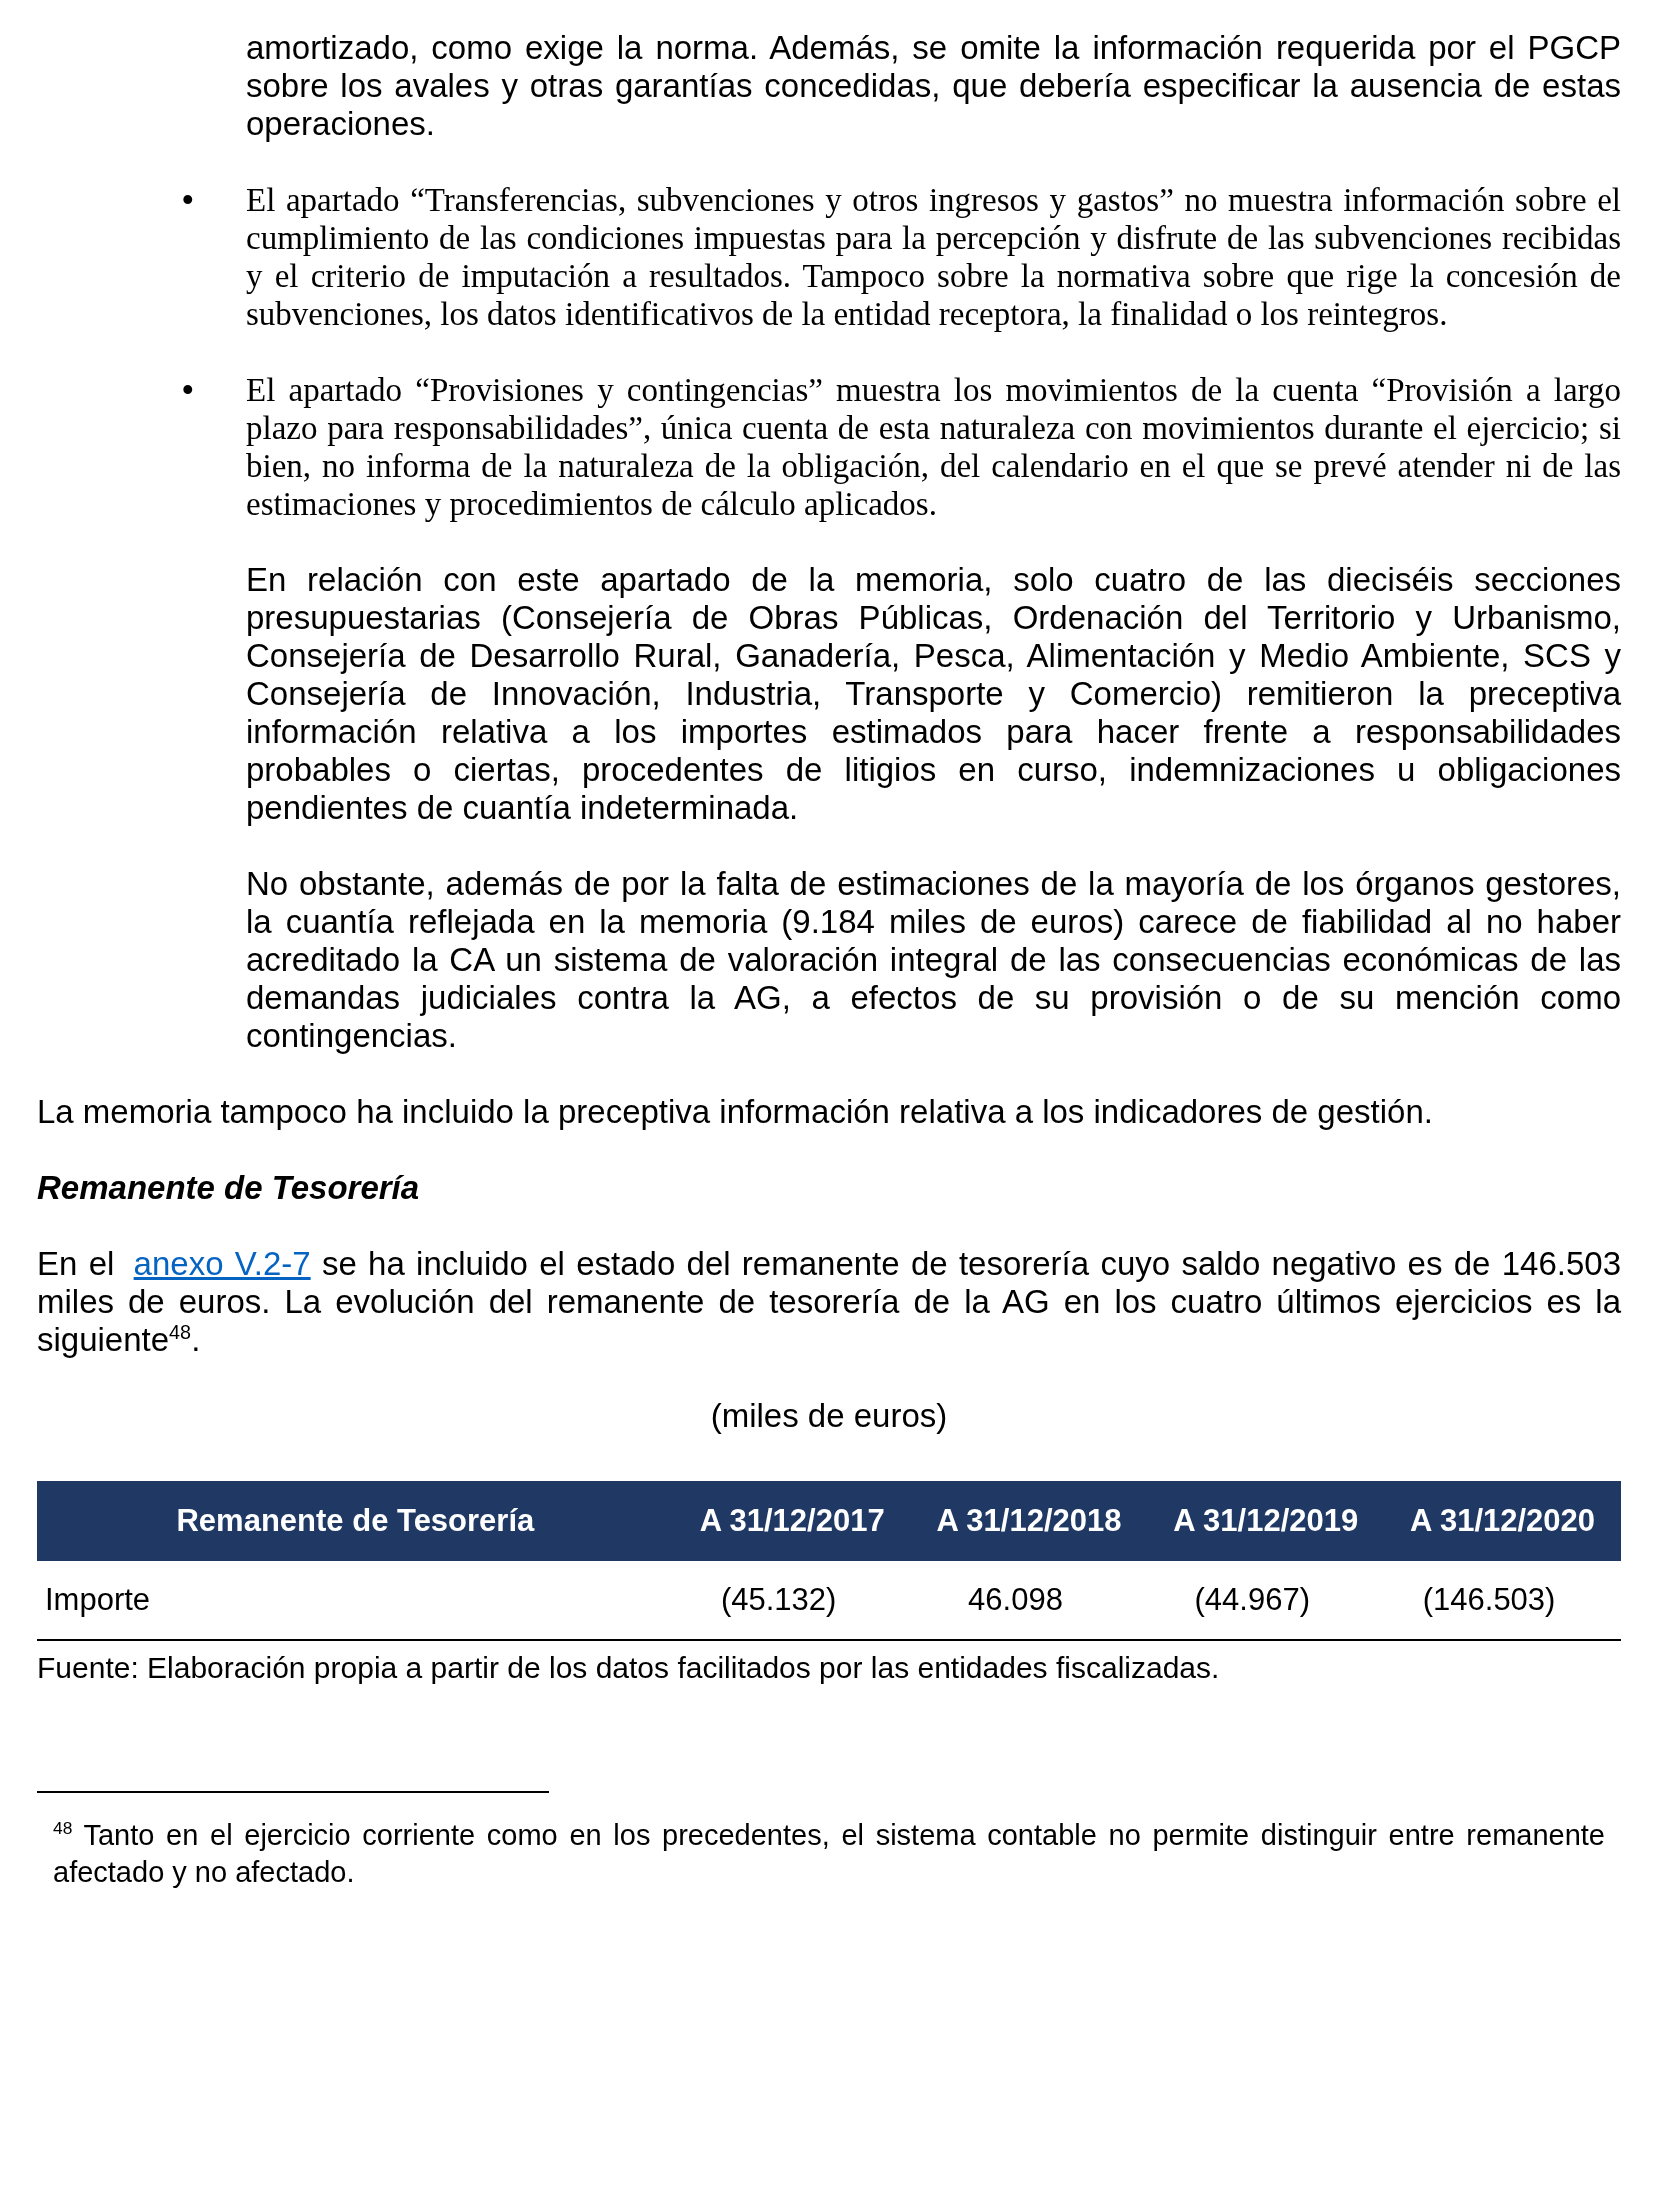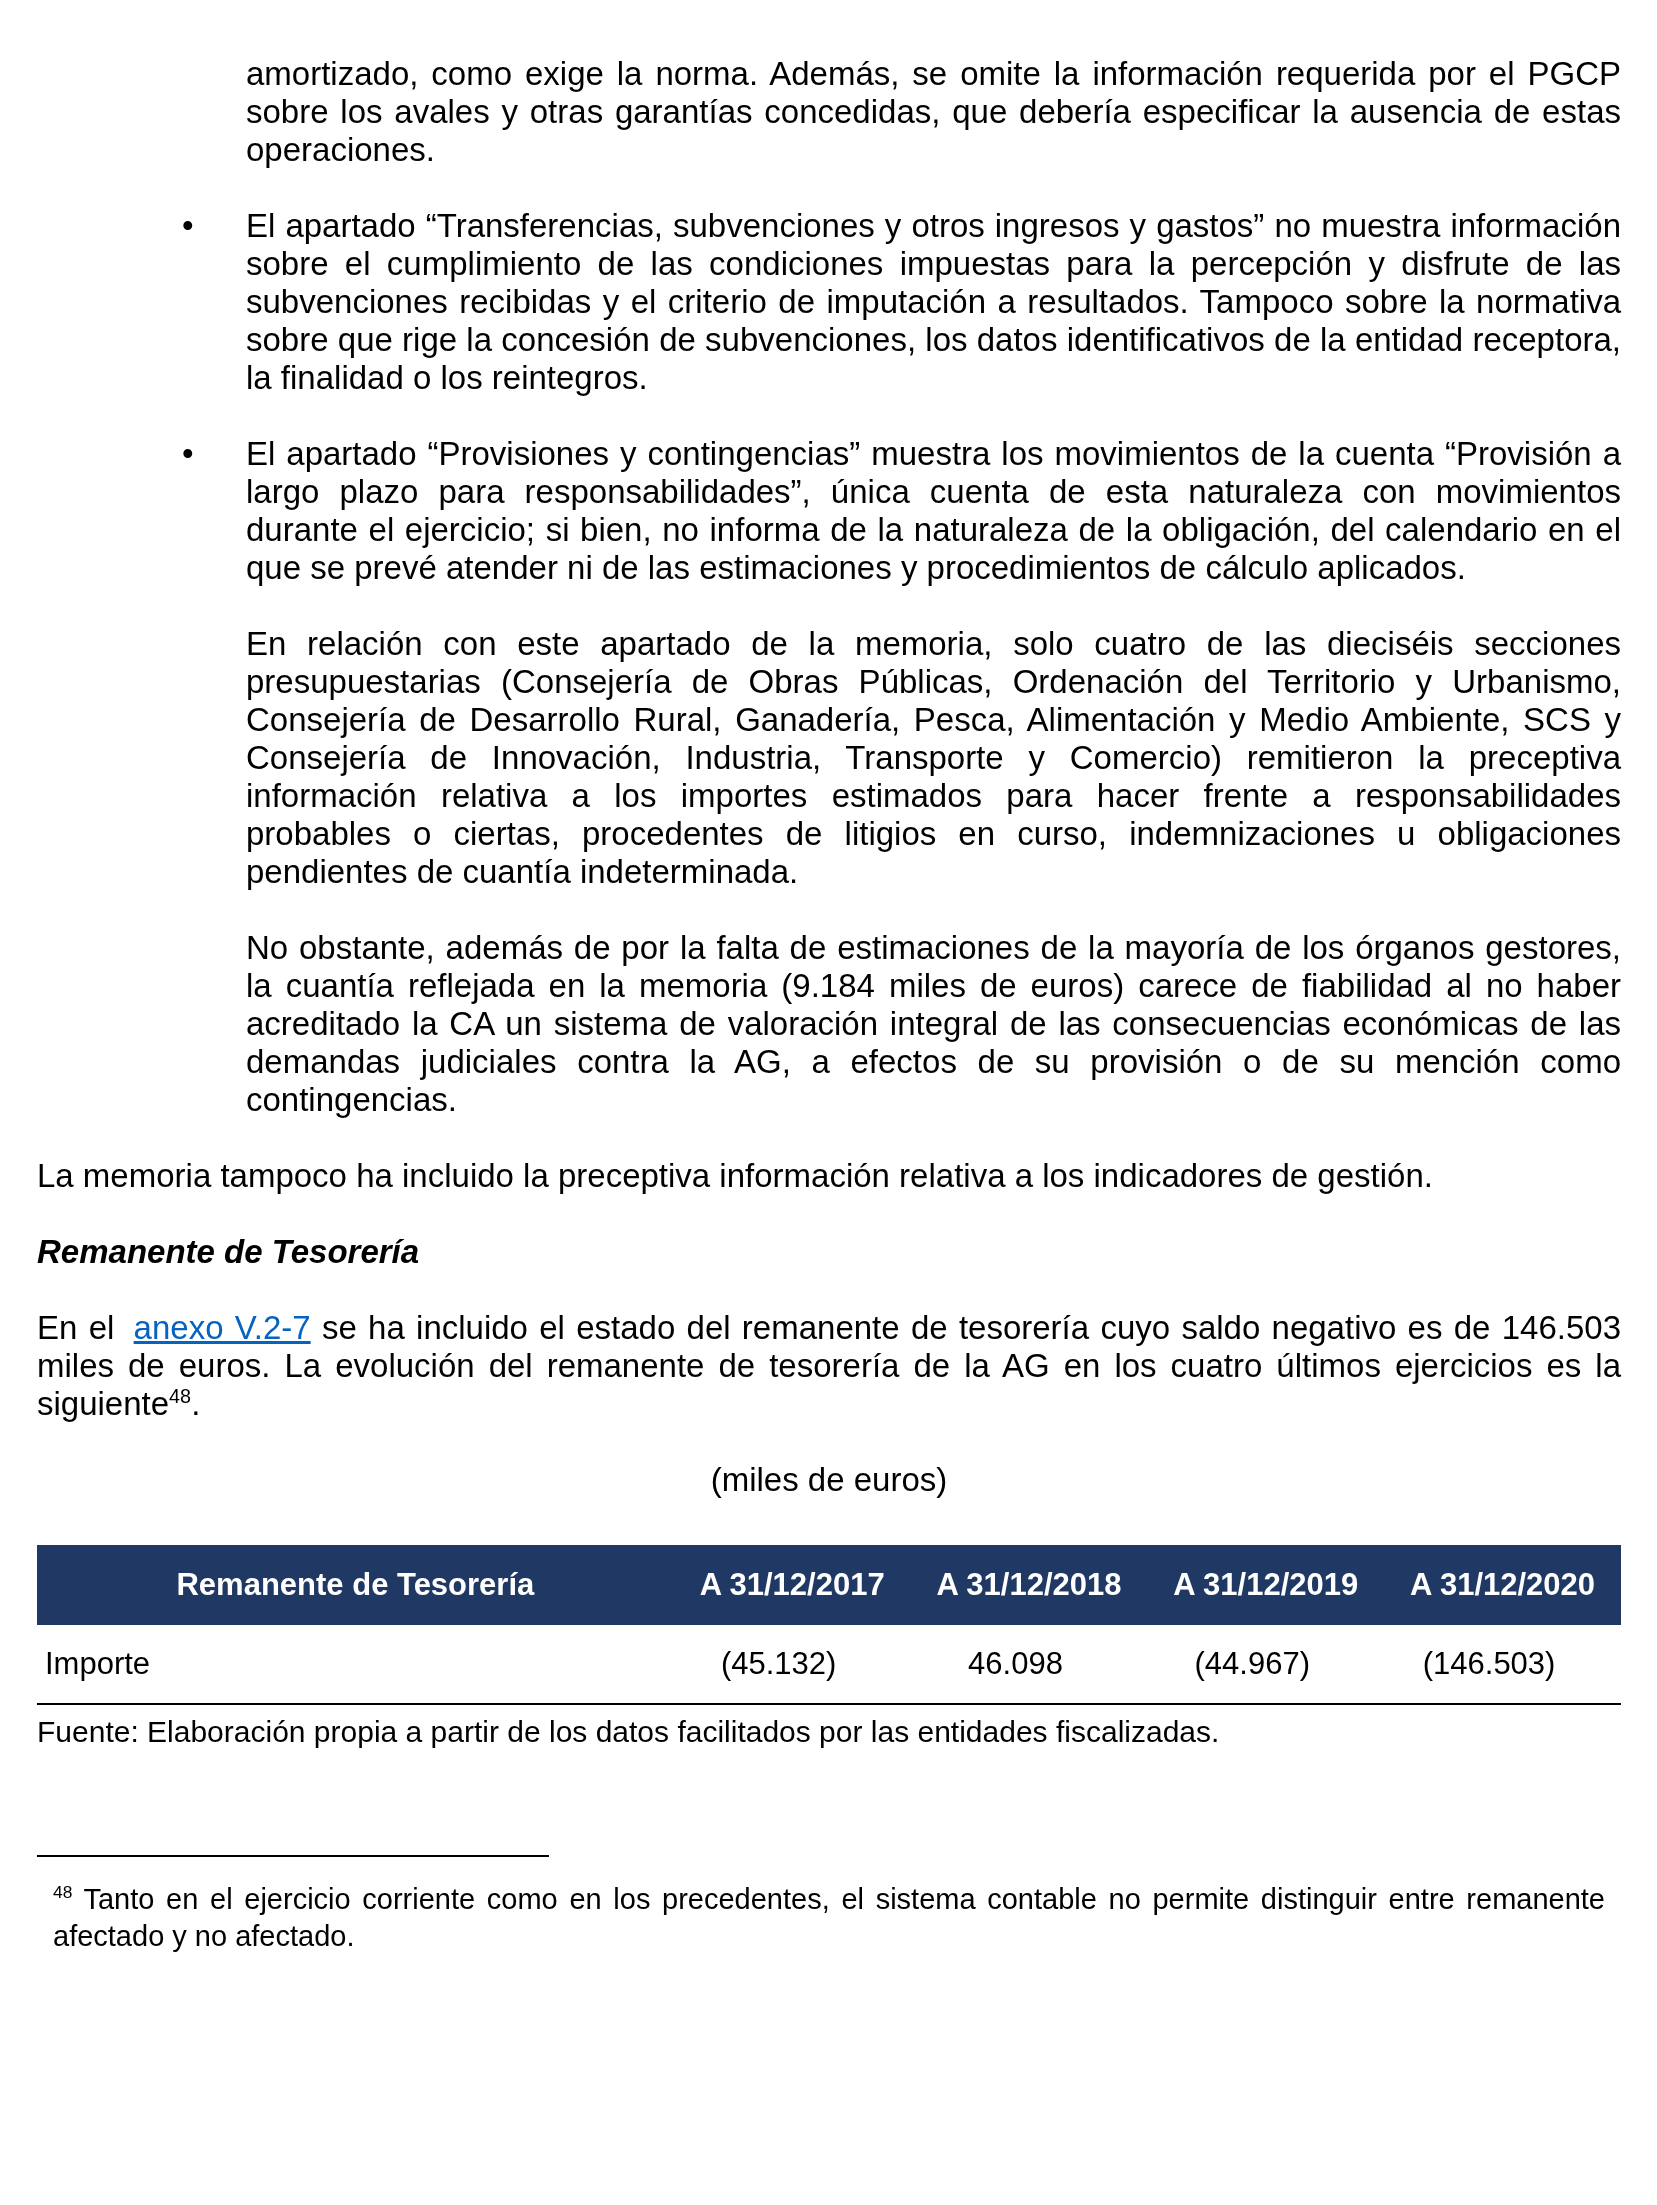--- a/index.html
+++ b/index.html
@@ -6,28 +6,28 @@
   html, body { margin: 0; padding: 0; }
   body {
     width: 1658px;
     min-height: 2205px;
     background: #ffffff;
     color: #000000;
     font-family: "Liberation Sans", "DejaVu Sans", sans-serif;
     font-size: 33px;
     line-height: 38px;
   }
-  .page { padding: 55px 37px 32px 37px; }
+  .page { padding: 29px 37px 32px 37px; }
 
   .para { margin: 0 0 38px 0; text-align: justify; }
   .indent { margin-left: 209px; }
 
   .bullet-item { display: flex; margin: 0 0 38px 0; }
   .bullet-marker { flex: 0 0 64px; margin-left: 145px; }
-  .bullet-body { flex: 1 1 auto; text-align: justify; }
+  .bullet-body { flex: 1 1 auto; text-align: justify; font-family: Liberation Serif, serif; }
 
   .section-heading {
     font-weight: bold; font-style: italic;
     font-size: 33px; line-height: 38px;
     margin: 0 0 38px 0;
   }
 
   .doc-link { color: var(--link-color, #0563C1); text-decoration: underline; cursor: pointer; margin-left: 8px; }
   sup.fn-ref { font-size: 60%; vertical-align: super; line-height: 0; }
 

